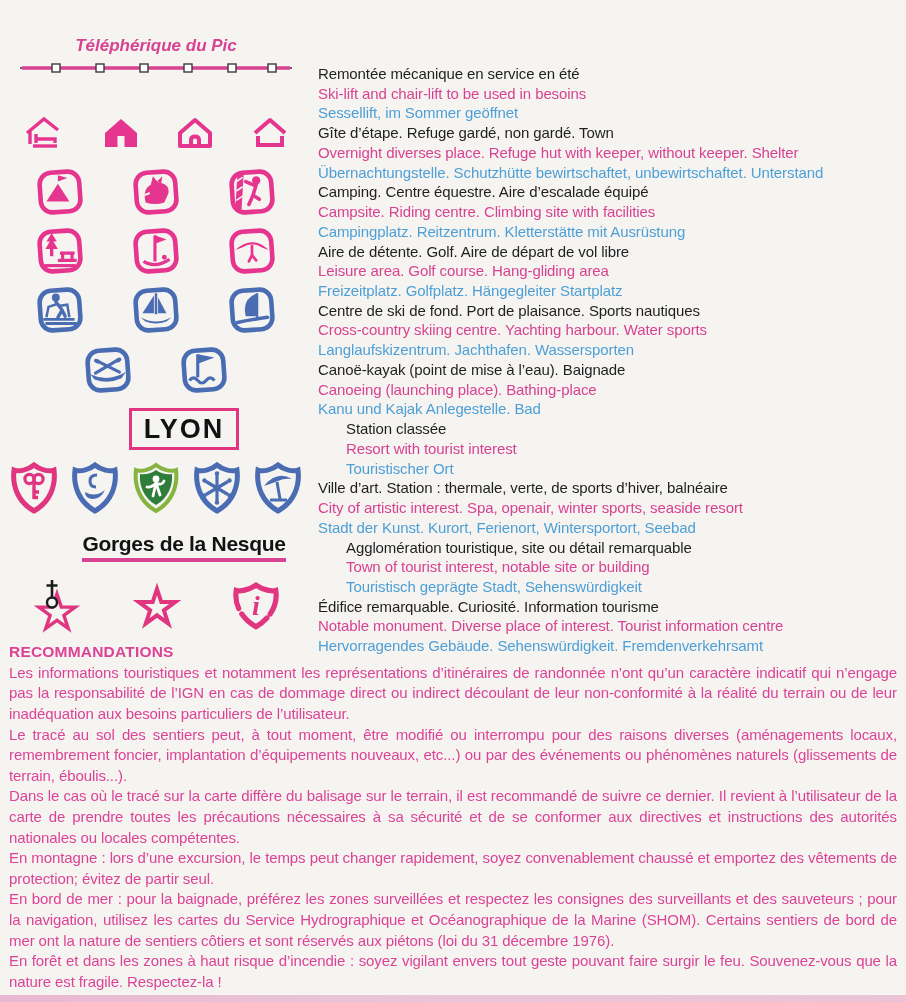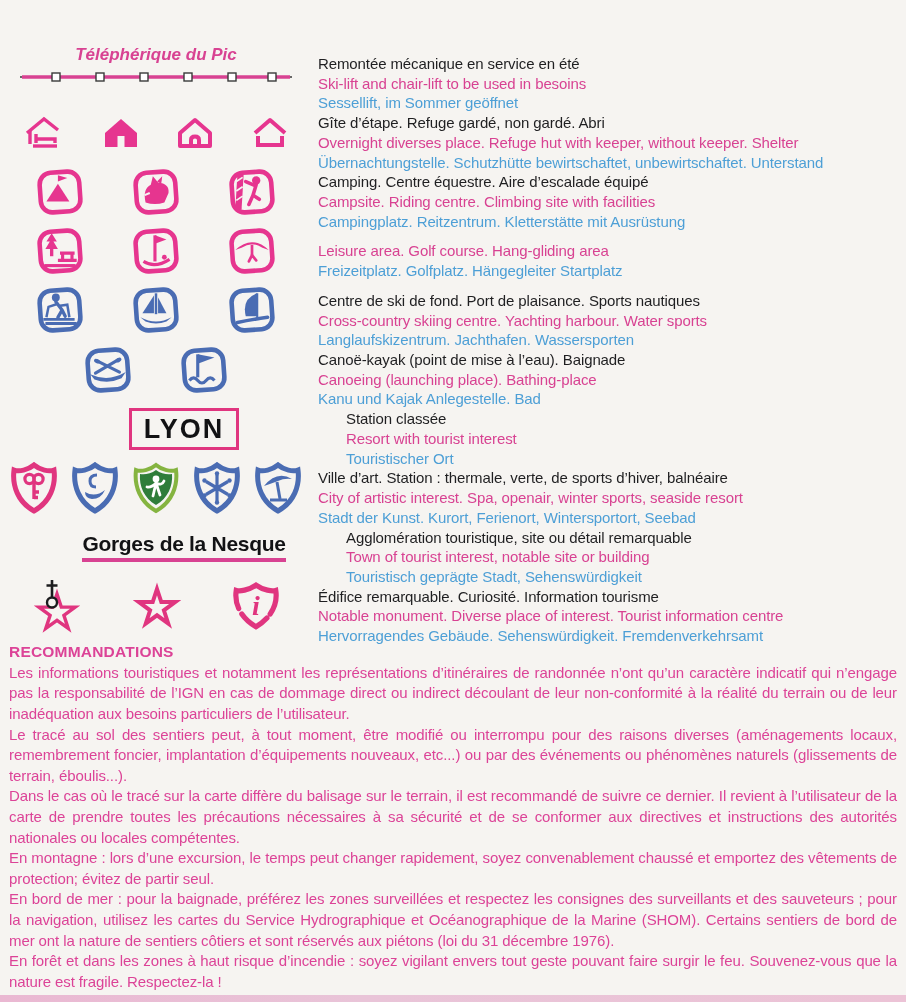--- a/index.html
+++ b/index.html
@@ -1,21 +1,21 @@
 <!DOCTYPE html>
 <html><head>
 <meta charset="utf-8">
 <style>
   html,body{margin:0;padding:0;background:#e9e7e4;}
   .page{
     position:relative;width:906px;height:1002px;background:#f6f4f1;
     font-family:"Liberation Sans",sans-serif;overflow:hidden;margin:0 auto;
   }
   .legend{padding-top:44px;}
-  .legend-row{display:flex;align-items:center;height:59.2px;}
+  .legend-row{display:flex;align-items:flex-start;height:59.2px;}
   .icon-cell{width:312px;flex:0 0 312px;height:100%;display:flex;align-items:center;}
   .text-cell{flex:1;padding-left:6px;margin-top:20px;}
   .tl{font-size:15px;line-height:19.7px;letter-spacing:-0.1px;white-space:nowrap;}
   .fr{color:#1f1f21;}
   .en{color:#d84292;}
   .de{color:#4d9fd6;}
 
   .pinkI{color:#e6358f;}
   .blueI{color:#4a6cb3;}
 
@@ -98,21 +98,21 @@
         <svg width="40" height="36" viewBox="0 0 40 36" stroke="currentColor" fill="none" stroke-width="4">
           <path d="M5 18 L20 5 L35 18 L35 31 L5 31 Z" stroke-linejoin="round"></path>
           <path d="M16 31 V25 Q16 21.5 20 21.5 Q24 21.5 24 25 V31"></path>
         </svg>
         <svg width="40" height="36" viewBox="0 0 40 36" stroke="currentColor" fill="none" stroke-width="4">
           <path d="M5 18 L20 5 L35 18" stroke-linejoin="round"></path>
           <path d="M8 21 V30 H32 V21"></path>
         </svg>
       </div>
       <div class="text-cell">
-        <div class="tl fr">Gîte d’étape. Refuge gardé, non gardé. Abri</div>
+        <div class="tl fr">Gîte d’étape. Refuge gardé, non gardé. Town</div>
         <div class="tl en">Overnight diverses place. Refuge hut with keeper, without keeper. Shelter</div>
         <div class="tl de">Übernachtungstelle. Schutzhütte bewirtschaftet, unbewirtschaftet. Unterstand</div>
       </div>
     </div>
 
     <div class="legend-row">
       <div class="icon-cell row-badges pinkI">
         <svg width="48" height="48" viewBox="0 0 46 46">
           <rect x="4" y="4" width="38" height="38" rx="11" fill="none" stroke="currentColor" stroke-width="4.4" transform="rotate(-4 23 23)"></rect>
           <path d="M10 32 L21 15 L32 32 Z" fill="currentColor"></path>
@@ -156,20 +156,21 @@
           <circle cx="31" cy="29" r="2.3" fill="currentColor"></circle>
         </svg>
         <svg width="48" height="48" viewBox="0 0 46 46">
           <rect x="4" y="4" width="38" height="38" rx="11" fill="none" stroke="currentColor" stroke-width="4.4" transform="rotate(-4 23 23)"></rect>
           <path d="M7 22 Q23 7 39 22 L33 20 Q23 13 13 20 Z" fill="currentColor"></path>
           <path d="M23 17 V27" stroke="currentColor" stroke-width="2.6"></path>
           <path d="M23 27 L20 33 M23 27 L27 32" stroke="currentColor" stroke-width="2.6" stroke-linecap="round"></path>
         </svg>
       </div>
       <div class="text-cell">
+        <div class="tl fr">Aire de détente. Golf. Aire de départ de vol libre</div>
         <div class="tl en">Leisure area. Golf course. Hang-gliding area</div>
         <div class="tl de">Freizeitplatz. Golfplatz. Hängegleiter Startplatz</div>
       </div>
     </div>
 
     <div class="legend-row">
       <div class="icon-cell row-badges blueI">
         <svg width="48" height="48" viewBox="0 0 46 46">
           <rect x="4" y="4" width="38" height="38" rx="11" fill="none" stroke="currentColor" stroke-width="4.4" transform="rotate(-4 23 23)"></rect>
           <circle cx="19" cy="11" r="3.8" fill="currentColor"></circle>

